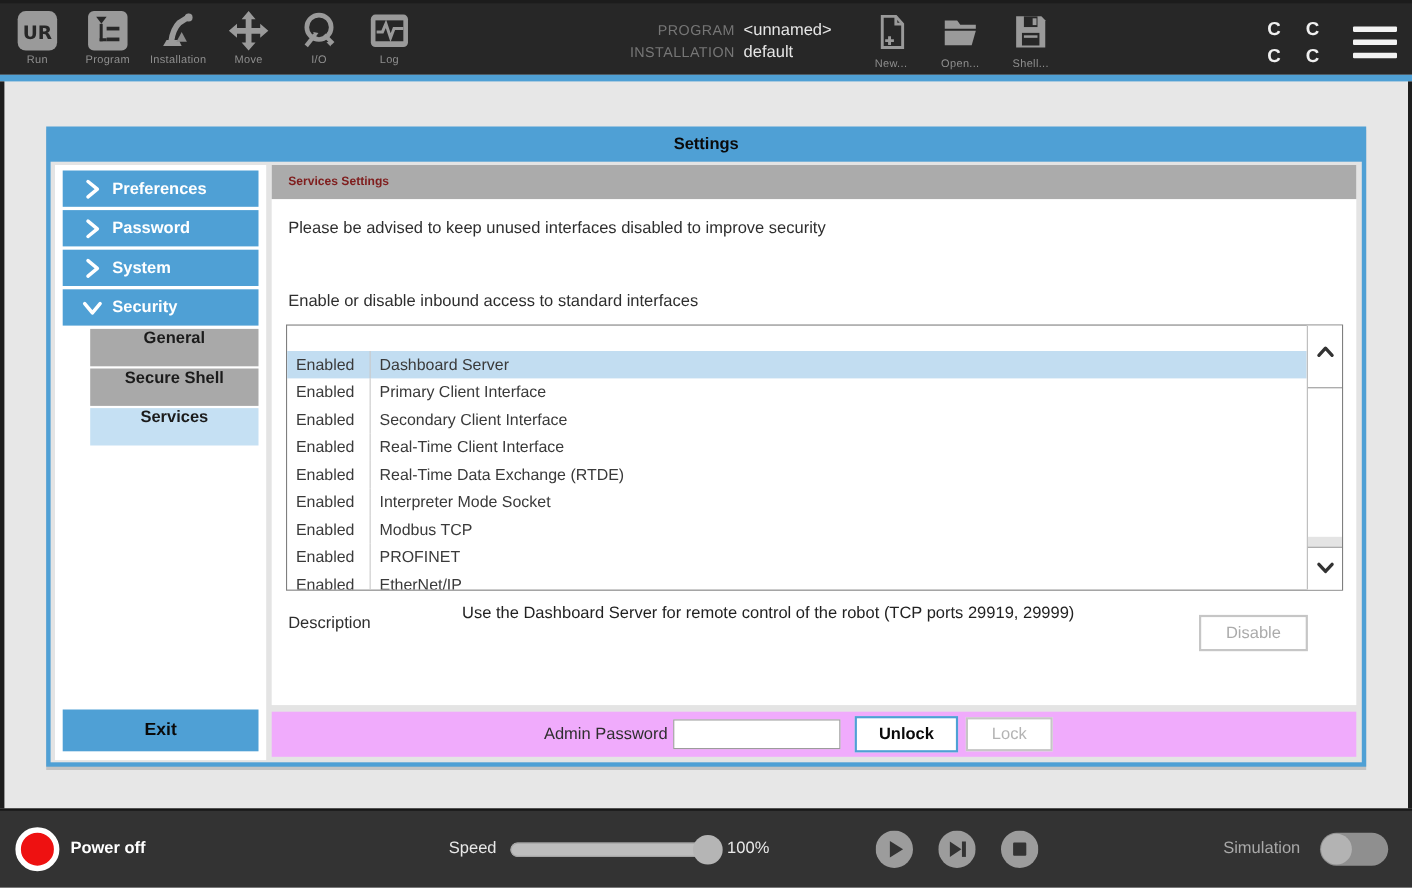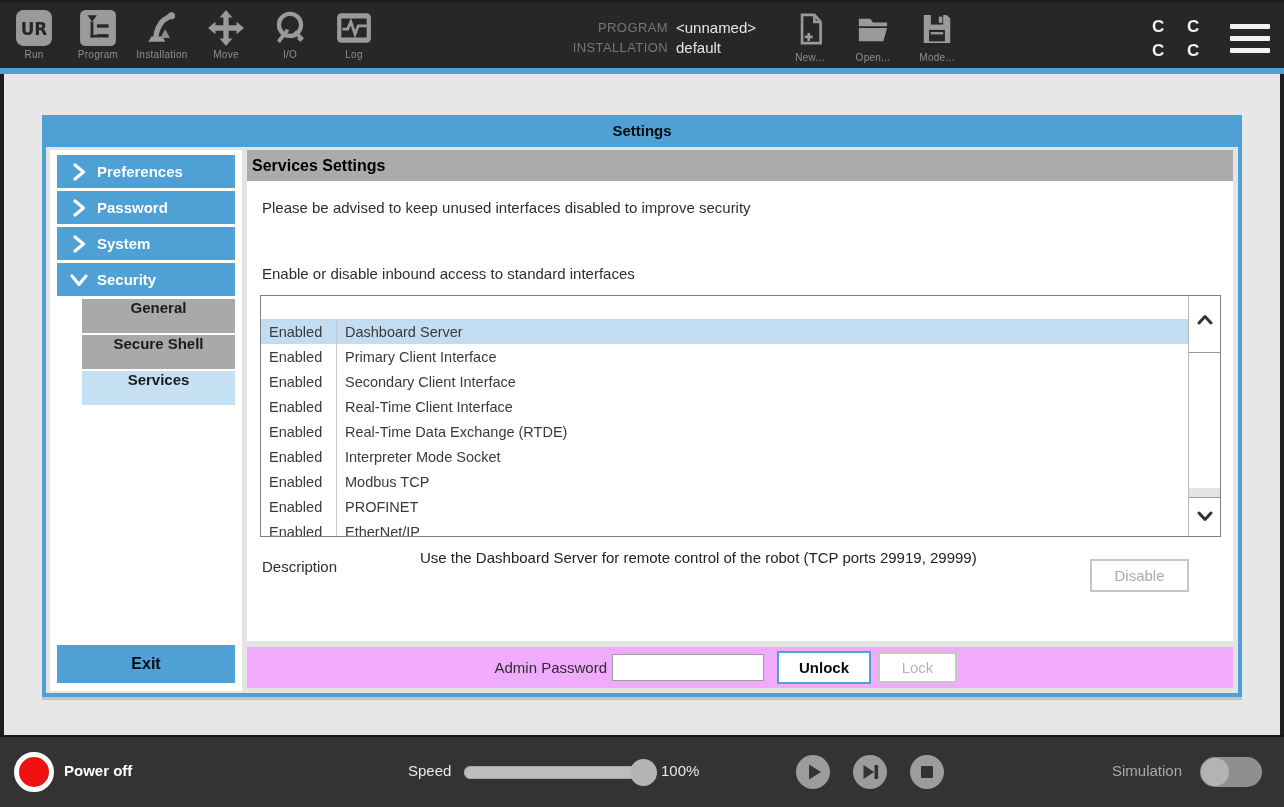--- a/index.html
+++ b/index.html
@@ -23,29 +23,29 @@
   
   .side-frame{position:absolute;top:74px;width:4px;height:661px;background:#1e1e1e;}
 
   
   #dialog{position:absolute;left:42px;top:115px;width:1200px;height:582px;background:#4fa0d5;box-shadow:0 3px 0 rgba(0,0,0,.15);}
   #dialog-title{position:absolute;left:0;top:0;width:100%;height:32px;line-height:32px;text-align:center;font-size:15px;font-weight:bold;color:#0a0a0a;}
   #dialog-inner{position:absolute;left:4px;top:32px;width:1192px;height:546px;background:#e4e4e4;}
 
   
   #sidebar{position:absolute;left:4px;top:3px;width:192px;height:541px;background:#ffffff;}
-  .side-item{position:absolute;left:7px;width:178px;height:33px;background:#4fa0d5;color:#fff;font-weight:bold;font-size:15px;display:flex;align-items:center;padding-left:12px;box-sizing:border-box;cursor:pointer;}
+  .side-item{position:absolute;left:7px;width:178px;height:33px;background:#4fa0d5;color:#fff;font-weight:bold;font-size:15px;display:flex;align-items:center;padding-left:17px;box-sizing:border-box;cursor:pointer;}
   .side-item .chev{width:20px;height:20px;margin-right:8px;flex:0 0 auto;}
   .sub-item{position:absolute;left:32px;width:153px;height:34px;background:#a9a9a9;color:#1b1b1b;font-weight:bold;font-size:15px;display:flex;align-items:flex-start;justify-content:center;cursor:pointer;}
   .sub-item.selected{background:#c5e0f3;}
   #exit-btn{position:absolute;left:7px;top:495px;width:178px;height:38px;background:#4fa0d5;color:#0a0a0a;font-weight:bold;font-size:16px;display:flex;align-items:center;justify-content:center;cursor:pointer;}
 
   
   #main-panel{position:absolute;left:201px;top:3px;width:986px;height:491px;background:#ffffff;}
-  #main-heading{position:absolute;left:0;top:0;width:100%;height:31px;background:#ababab;line-height:31px;padding-left:5px;box-sizing:border-box;font-size:16px;font-weight:bold;color:#000000;}
+  #main-heading{position:absolute;left:0;top:0;width:100%;height:31px;background:#ababab;line-height:31px;padding-left:15px;box-sizing:border-box;font-size:11px;font-weight:bold;color:#7f1d1d;}
   .body-text{position:absolute;left:15px;font-size:15px;color:#2e2e2e;line-height:20px;}
 
   
   #svc-table{position:absolute;left:13px;top:145px;width:961px;height:242px;border:1px solid #7f7f7f;box-sizing:border-box;background:#fff;}
   #thead{display:flex;height:23px;border-bottom:2px solid #4a4a4a;box-sizing:border-box;font-weight:bold;font-size:15px;color:#111;}
   .hc-status{width:76px;padding-left:8px;box-sizing:border-box;display:flex;align-items:center;}
   .hc-iface{padding-left:8px;display:flex;align-items:center;}
   #tbody{position:absolute;left:0;top:23px;right:32px;bottom:0;overflow:hidden;}
   .trow{height:25px;display:flex;font-size:14.5px;color:#3a3a3a;}
   .trow.selected{background:#c2ddf1;}
@@ -186,21 +186,21 @@
     <div class="file-action" style="left:904px;">
       <span>
         <svg width="30" height="32" viewBox="0 0 34 36">
             <path d="M2 2 h26 l4 4 v28 H2 z" fill="#9a9a9a"></path>
             <rect x="10" y="2" width="14" height="11" fill="#272727"></rect>
             <rect x="19" y="4" width="4" height="7" fill="#9a9a9a"></rect>
             <rect x="8" y="19" width="18" height="13" fill="#272727"></rect>
             <rect x="10" y="21.5" width="14" height="2.6" fill="#9a9a9a"></rect>
           </svg>
       </span>
-      <div class="nav-label">Mode...</div>
+      <div class="nav-label">Shell...</div>
     </div>
 
     <div id="cc-marks">
       <div>C C</div>
       <div>C C</div>
     </div>
     <div id="hamburger">
       <div style="top:2px;"></div>
         <div style="top:14px;"></div>
         <div style="top:26px;"></div>

